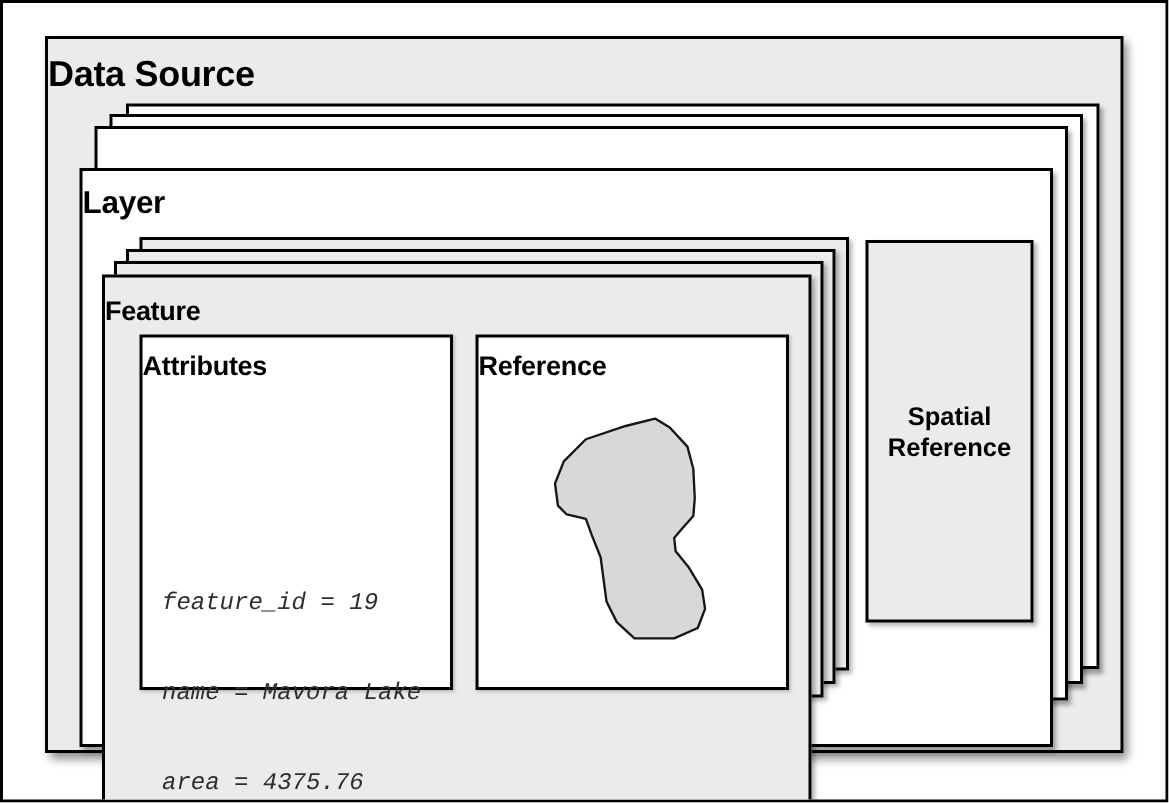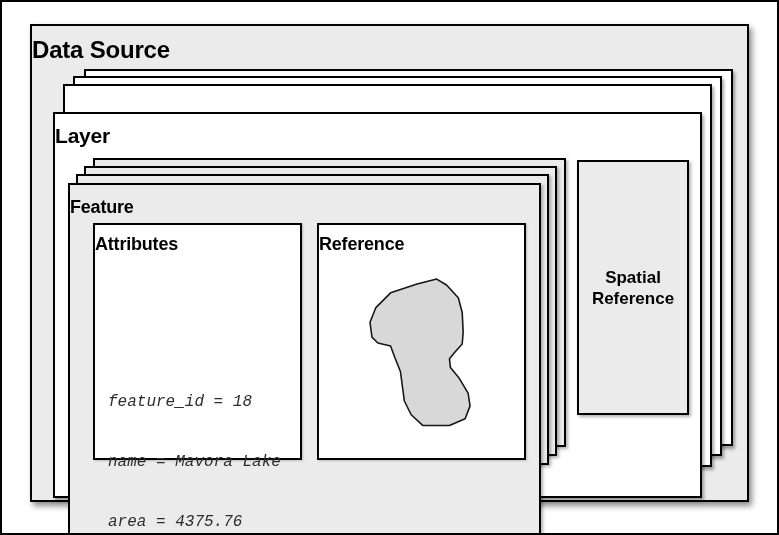--- a/index.html
+++ b/index.html
@@ -137,21 +137,21 @@
       <div class="feature b3"></div>
       <div class="feature b2"></div>
       <div class="feature b1"></div>
 
       <div class="feature front">
         <div class="box-title feature-title">Feature</div>
 
         <div class="inner-box attributes">
           <div class="box-title inner-title">Attributes</div>
           <div class="attr-code">
-            <div>feature_id = 18</div>
+            <div>feature_id = 19</div>
             <div>name = Mavora Lake</div>
             <div>area = 4375.76</div>
             
           </div>
         </div>
 
         <div class="inner-box geometry">
           <div class="box-title inner-title">Reference</div>
           <svg class="geo-svg" viewBox="0 0 209 237" preserveAspectRatio="none">
             <polygon points="120,55 130,61 142,74 146,89 147,109 146,121 138,130 133,136 134,145 143,156 152,171 154,184 149,197 133,204 106,204 94,193 87,179 83,149 77,134 73,123 60,120 54,114 52,99 58,84 73,69 100,60"></polygon>

